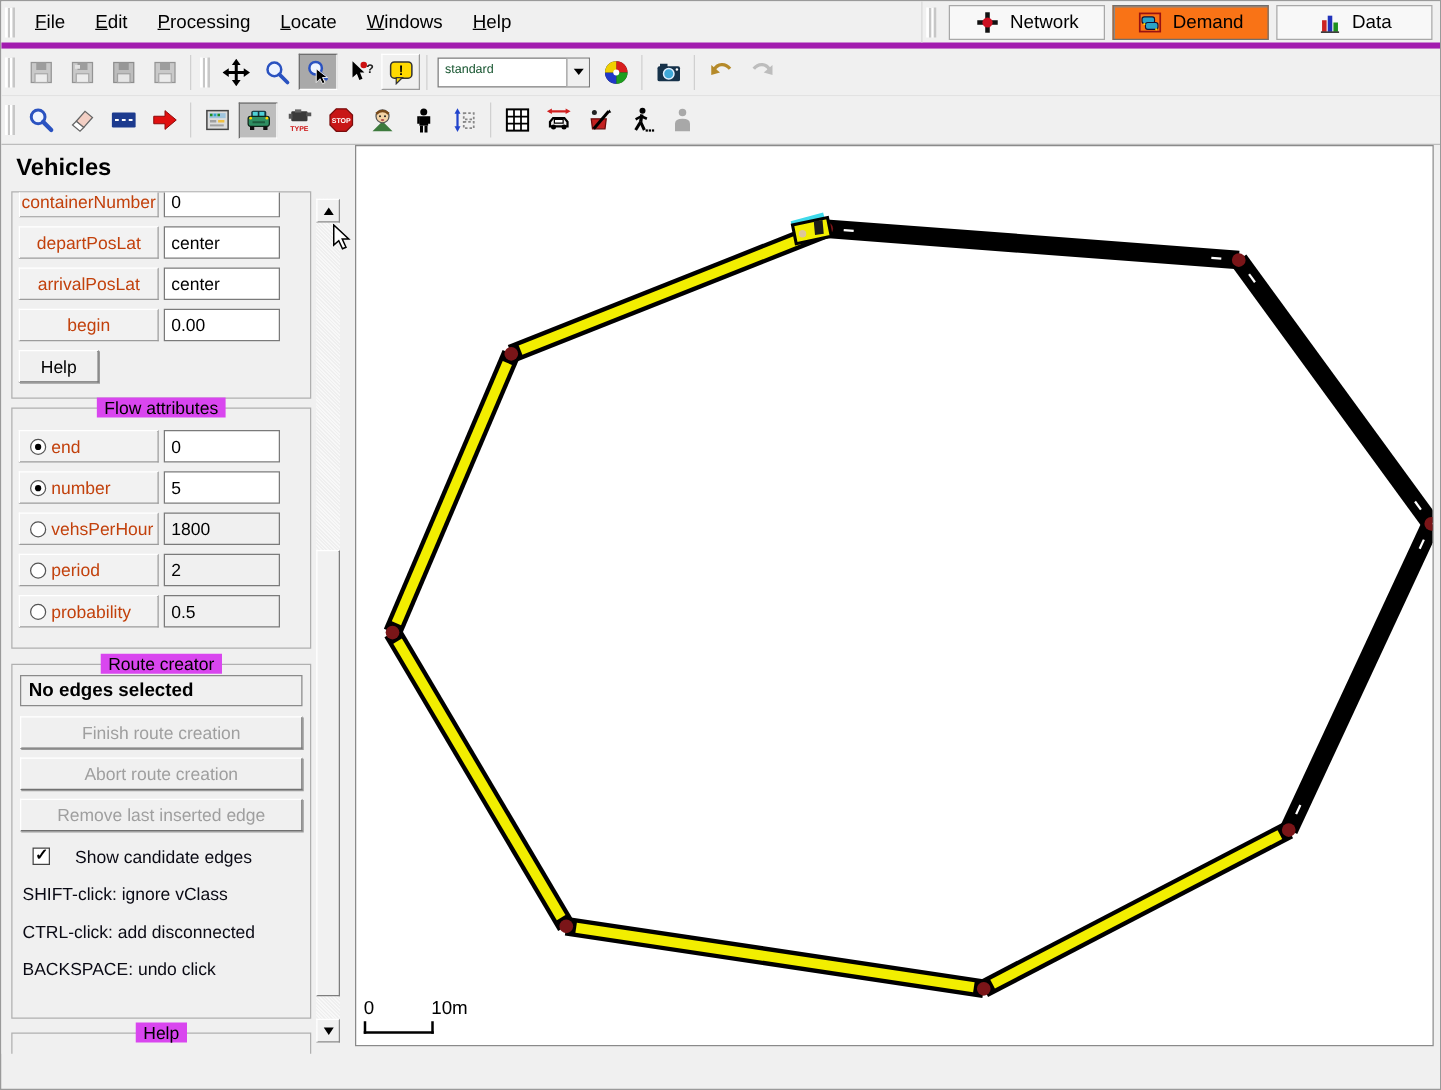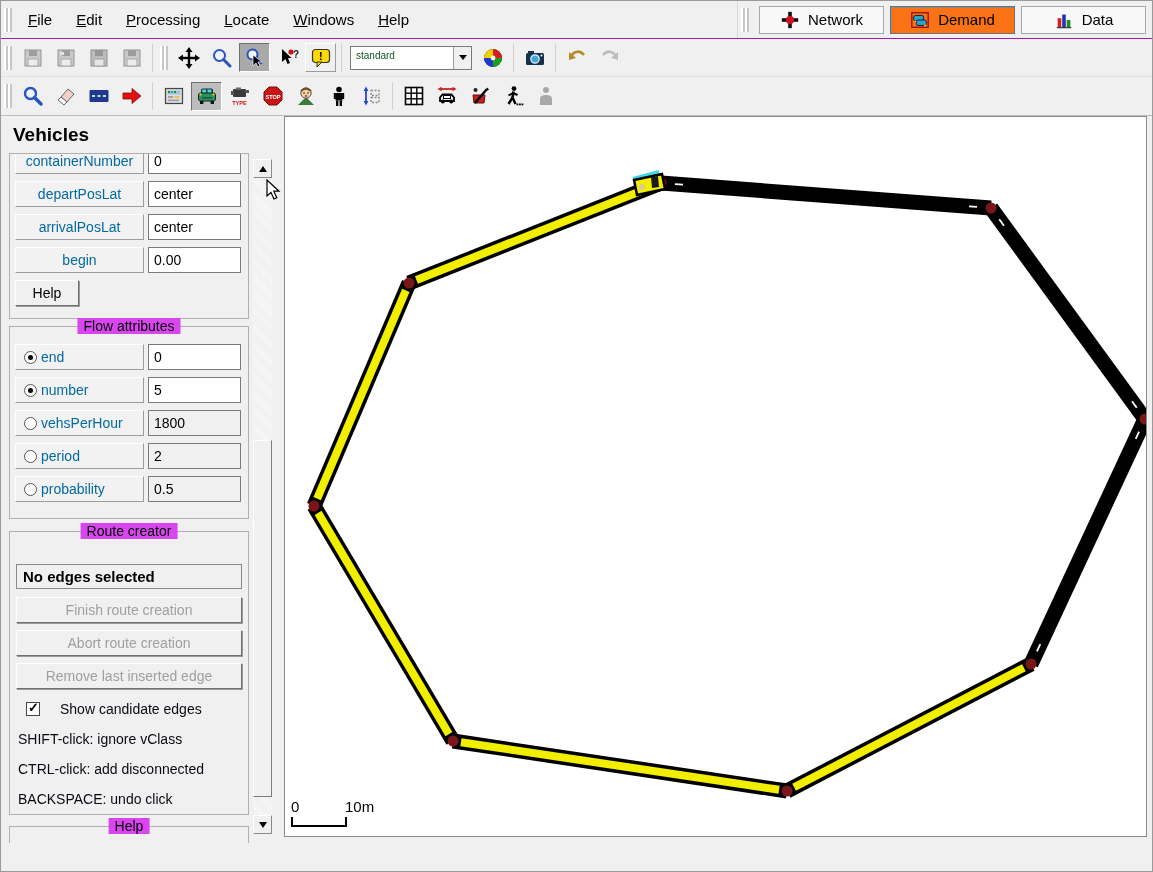--- a/index.html
+++ b/index.html
@@ -7,21 +7,21 @@
   #app{position:relative;width:1153px;height:872px;background:#f0f0f0;overflow:hidden;border:1px solid #9a9a9a;}
 
   
   .titlebar{height:30px;background:#ffffff;display:flex;align-items:center;padding:0 8px;}
   .titlebar .appicon{width:20px;height:20px;margin-right:8px;}
   .titlebar .title{font-size:15px;color:#000;flex:1;}
   .wincontrols{display:flex;gap:24px;margin-right:18px;}
   .wincontrols .wbtn{width:26px;height:22px;display:flex;align-items:center;justify-content:center;}
 
   
-  .menurow{height:38px;background:#f0f0f0;display:flex;align-items:center;border-bottom:1px solid #a21caf;text-align:right;}
+  .menurow{height:38px;background:#f0f0f0;display:flex;align-items:center;border-bottom:5px solid #a21caf;text-align:right;}
   .grip{width:8px;height:24px;margin:0 4px 0 3px;border-left:2px solid #fff;border-right:2px solid #c7c7c7;box-shadow:inset 2px 0 0 #c7c7c7, inset -2px 0 0 #fff;}
   .menu-item{padding:6px 12px;font-size:15px;color:#000;cursor:default;}
   .menu-item > span{display:inline-block;}
   .menu-item > span::first-letter{text-decoration:underline;}
   .menubar-left{display:flex;align-items:center;flex:1;border-right:1px solid #d8d8d8;height:100%;}
   .supermodes{display:flex;align-items:center;gap:6px;padding-right:6px;}
   .smbtn{width:125px;height:28px;display:flex;align-items:center;justify-content:center;gap:8px;
     background:#f8f8f8;border:1px solid #a8a8a8;font-size:15px;color:#000;}
   .smbtn.active{background:#f97316;border-color:#6f6f6f;box-shadow:inset 1px 1px 0 #8a8a8a;}
 
@@ -40,32 +40,32 @@
   .dropdown .darrow{width:18px;background:#f0f0f0;border-left:1px solid #9c9c9c;display:flex;align-items:center;justify-content:center;}
   .darrow i{width:0;height:0;border:4px solid transparent;border-top:5px solid #000;margin-top:4px;}
 
   
   .main{display:flex;height:727px;}
   .sidebar{position:relative;width:283px;height:727px;background:#f0f0f0;overflow:hidden;}
   .sb-title{font-size:19px;font-weight:bold;color:#000;padding:8px 0 0 12px;}
   .groupbox{position:absolute;left:8px;width:240px;border:1px solid #b0b0b0;background:#f0f0f0;}
   .group-title{position:absolute;top:-9px;left:50%;transform:translateX(-50%);background:#d946ef;padding:0 6px;font-size:14px;color:#000;white-space:nowrap;}
   .attr-row{display:flex;gap:4px;margin:0 0 7px 5px;}
-  .attr-label{width:129px;height:26px;background:#f2f2f2;border:1px solid;border-color:#ffffff #9c9c9c #9c9c9c #ffffff;
-    font-size:14px;display:flex;align-items:center;justify-content:center;color:#0369a1;}
+  .attr-label{width:112px;height:26px;background:#f2f2f2;border:1px solid;border-color:#ffffff #9c9c9c #9c9c9c #ffffff;
+    font-size:14px;display:flex;align-items:center;justify-content:center;color:#c2410c;}
   .attr-label.radio-row{justify-content:flex-start;padding-left:8px;gap:4px;}
   .attr-value{width:93px;height:26px;border:1px solid #7a7a7a;background:#fff;font-size:14px;padding:0 5px;color:#000;}
   .attr-value:disabled,.attr-value.ro{background:#f0f0f0;color:#000;}
   .clipped{height:20px;overflow:hidden;display:flex;align-items:flex-end;margin-bottom:7px;}
   .radio{width:13px;height:13px;border-radius:50%;background:#fff;border:1px solid #555;position:relative;flex:none;}
   .radio.checked::after{content:"";position:absolute;left:3px;top:3px;width:5px;height:5px;border-radius:50%;background:#000;}
   .btn{background:#f0f0f0;border:1px solid;border-color:#ffffff #707070 #707070 #ffffff;box-shadow:1px 1px 0 #9a9a9a;
     font-size:14px;color:#000;display:flex;align-items:center;justify-content:center;}
   .btn.disabled{color:#9f9f9f;}
-  .status-box{margin:32px 6px 8px 6px;height:25px;border:1px solid #8a8a8a;background:#f0f0f0;
+  .status-box{margin:8px 6px 8px 6px;height:25px;border:1px solid #8a8a8a;background:#f0f0f0;
     font-size:15px;font-weight:bold;display:flex;align-items:center;padding-left:6px;color:#000;}
   .rc-btn{margin:0 6px 7px 6px;height:26px;}
   .cb-row{display:flex;align-items:center;gap:20px;margin:12px 0 4px 16px;}
   .checkbox{width:14px;height:14px;background:#fff;border:1px solid #444;position:relative;flex:none;}
   .checkbox.checked::after{content:"✓";position:absolute;left:1px;top:-3px;font-size:13px;font-weight:bold;color:#000;}
   .cb-label,.hint{font-size:14px;color:#0a0a14;}
   .hint{margin:14px 0 0 8px;}
 
   
   .vscroll{position:absolute;left:252px;top:43px;width:19px;height:675px;background:#f6f6f6;

